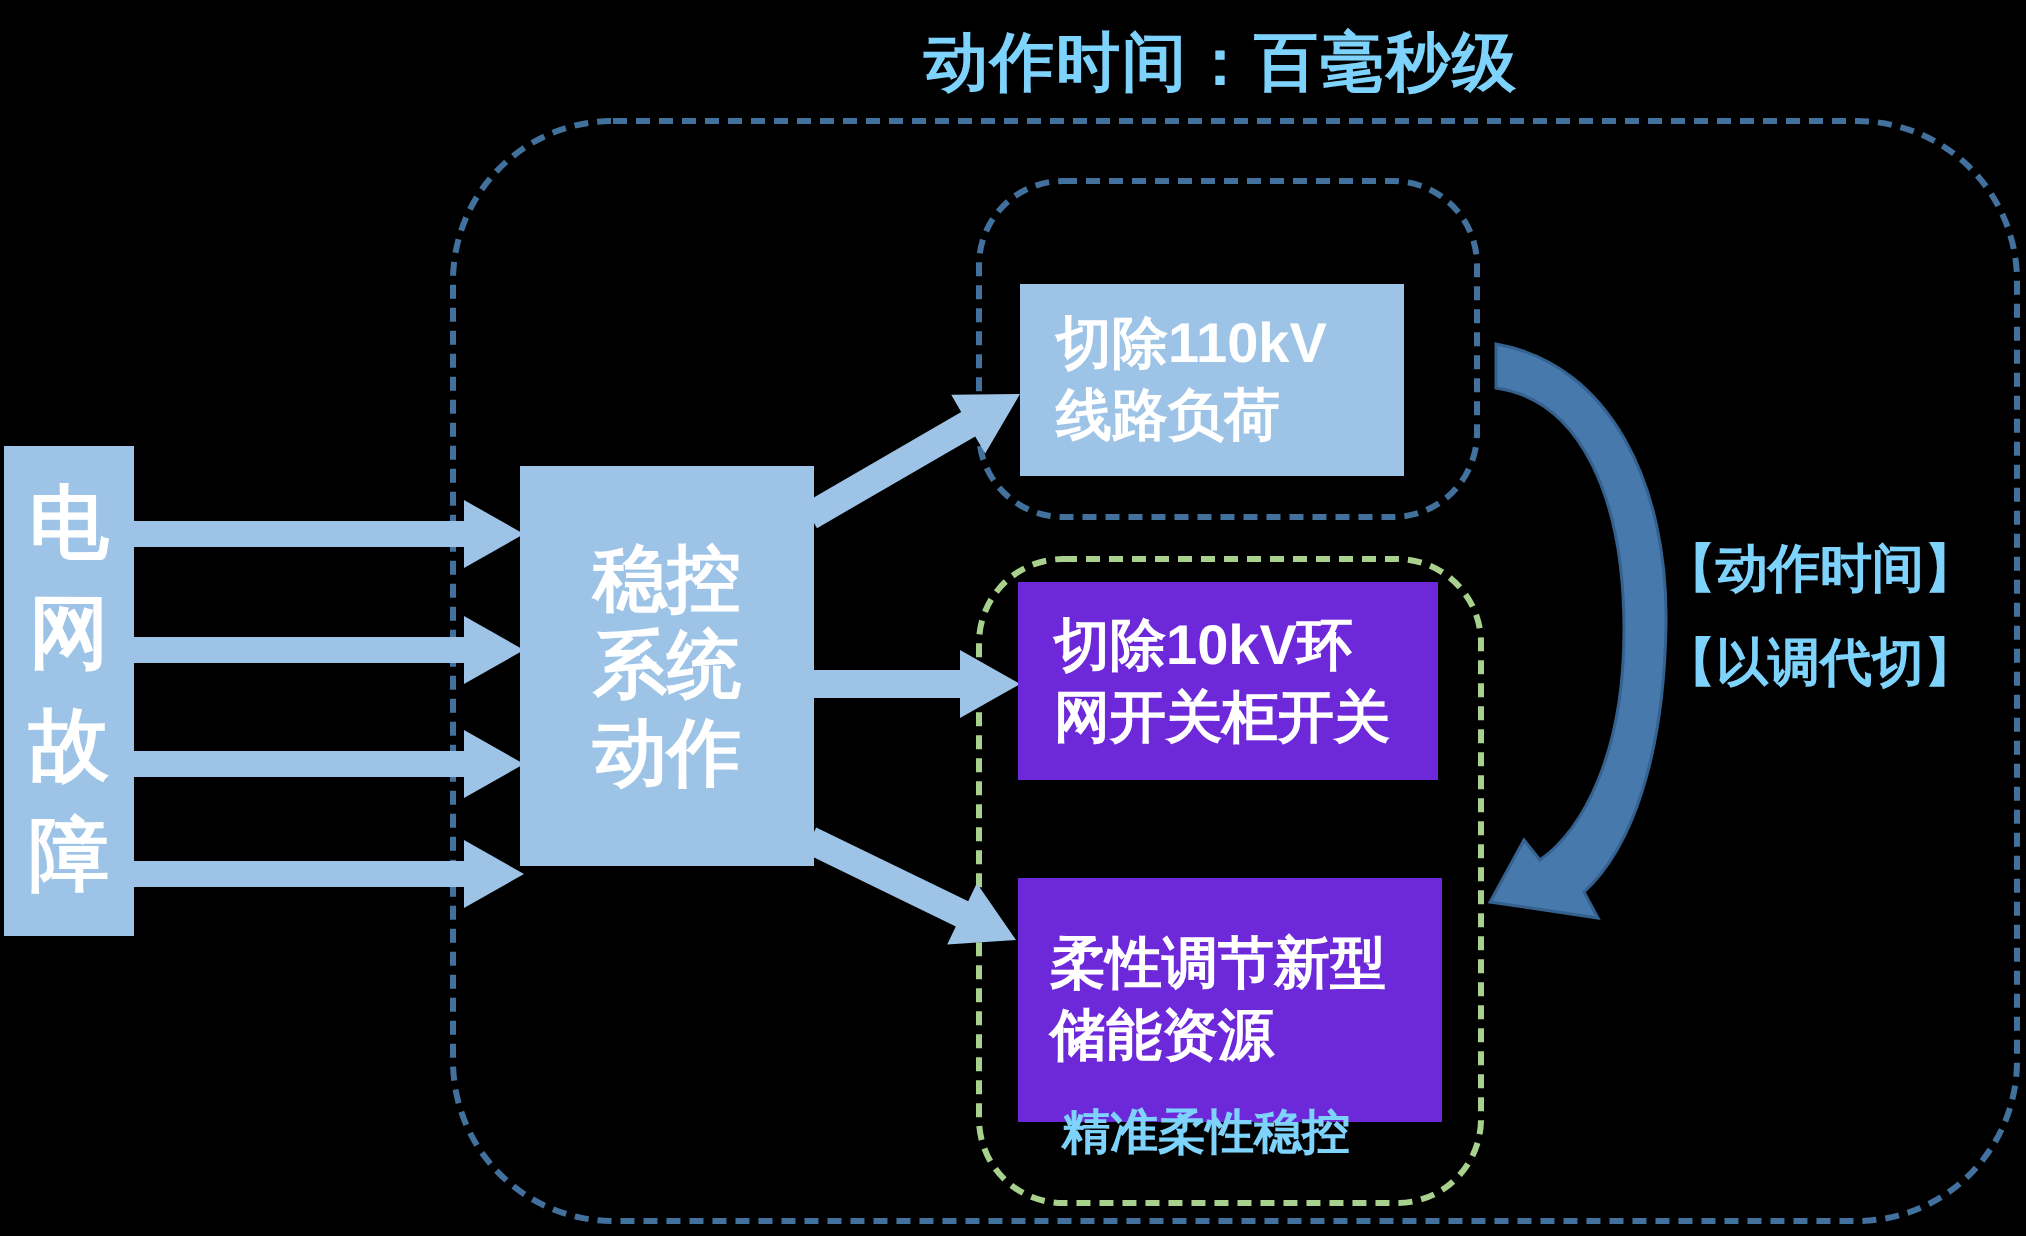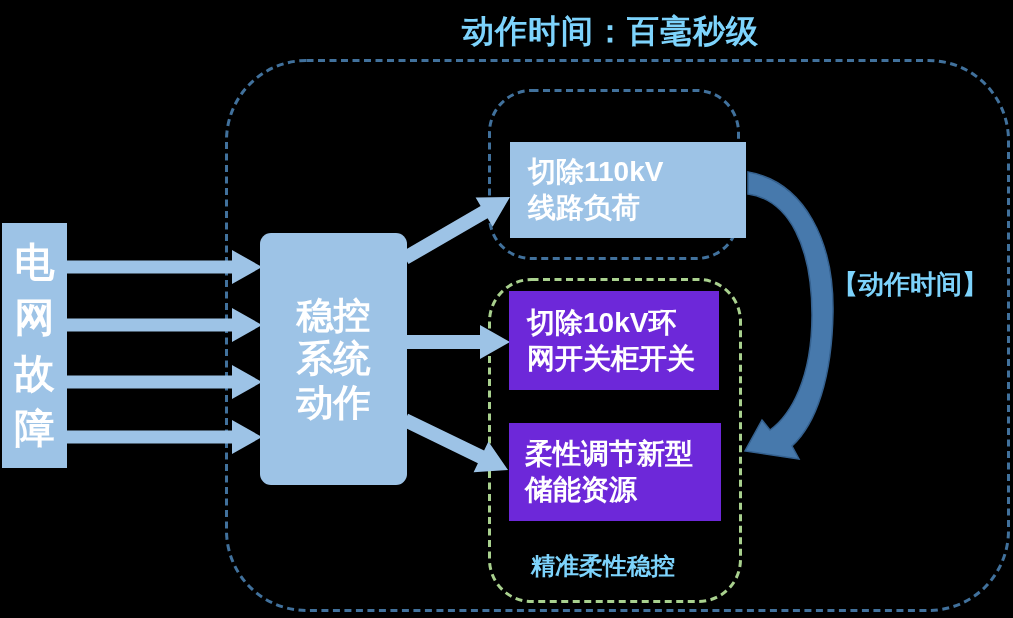--- a/index.html
+++ b/index.html
@@ -10,27 +10,27 @@
   #gfx{position:absolute;left:0;top:0;width:1013px;height:618px;}
   .node{
     position:absolute;display:flex;align-items:center;
     font-weight:bold;color:#FFFFFF;box-sizing:border-box;
   }
   .node .lbl{white-space:pre-line;}
   .blue-node{background:#9DC3E6;}
   .green-node{background:#6d28d9;}
   #fault-box{left:2px;top:223px;width:65px;height:245px;justify-content:center;
     font-size:40px;line-height:1.38;text-align:center;}
-  #control-box{left:260px;top:233px;width:147px;height:252px;justify-content:center;
-    font-size:37px;line-height:1.17;text-align:left;border-radius:11px;}
-  #cut110-box{left:510px;top:142px;width:236px;height:96px;padding-left:18px;
+  #control-box{left:260px;top:233px;width:147px;height:200px;justify-content:center;
+    font-size:37px;line-height:1.17;text-align:left;}
+  #cut110-box{left:510px;top:142px;width:192px;height:96px;padding-left:18px;
     font-size:28px;line-height:1.28;}
   #cut10-box{left:509px;top:291px;width:210px;height:99px;padding-left:18px;
     font-size:28px;line-height:1.28;}
-  #storage-box{left:509px;top:423px;width:212px;height:98px;padding-left:16px;
+  #storage-box{left:509px;top:439px;width:212px;height:122px;padding-left:16px;
     font-size:28px;line-height:1.28;}
   .red-text{position:absolute;color:#7dd3fc;font-weight:bold;white-space:nowrap;}
   #main-title{left:462px;top:10px;font-size:32px;letter-spacing:1px;}
   #fast-precise{left:832px;top:267px;font-size:26px;}
   #adjust-replace{left:832px;top:314px;font-size:26px;}
   #precise-flexible{left:531px;top:550px;font-size:24px;letter-spacing:0px;}
 </style>
 </head>
 <body>
 
@@ -91,15 +91,16 @@
     <span class="lbl">切除10kV环
 网开关柜开关</span>
   </div>
 
   <div class="node green-node" id="storage-box">
     <span class="lbl">柔性调节新型
 储能资源</span>
   </div>
 
   <div class="red-text" id="fast-precise">【动作时间】</div>
+  <div class="red-text" id="adjust-replace">【以调代切】</div>
   <div class="red-text" id="precise-flexible">精准柔性稳控</div>
 
 </div>
 
 </body></html>

